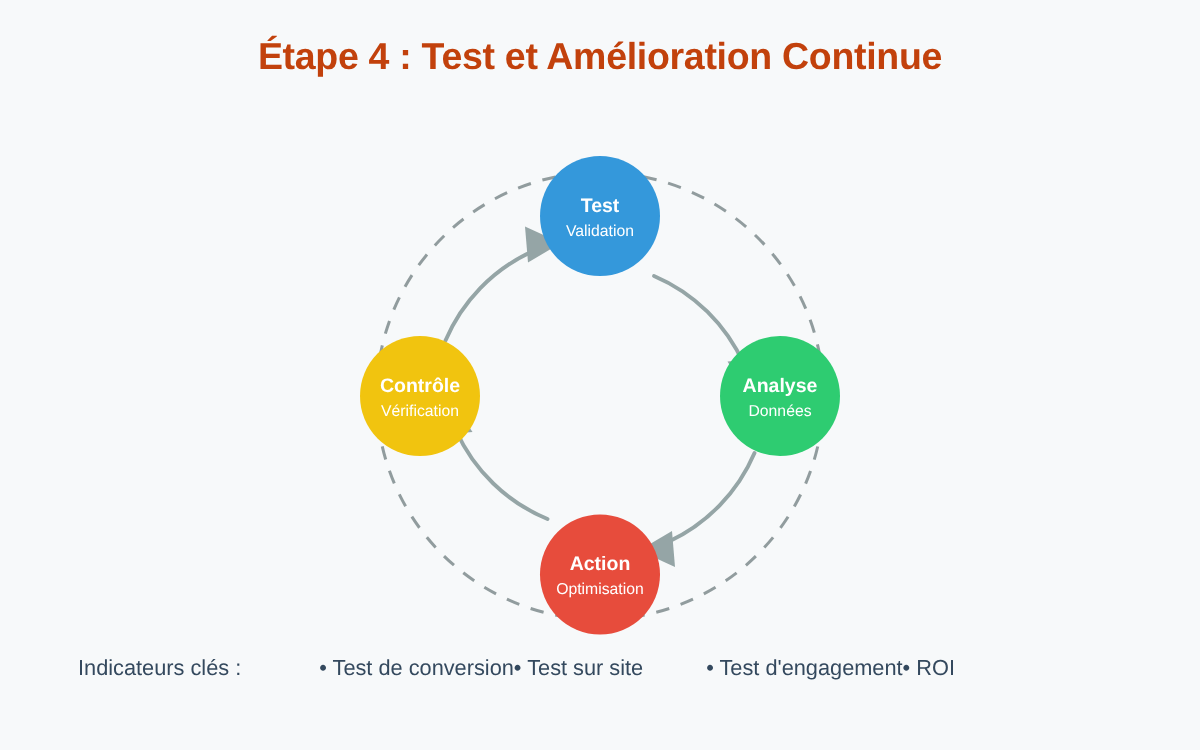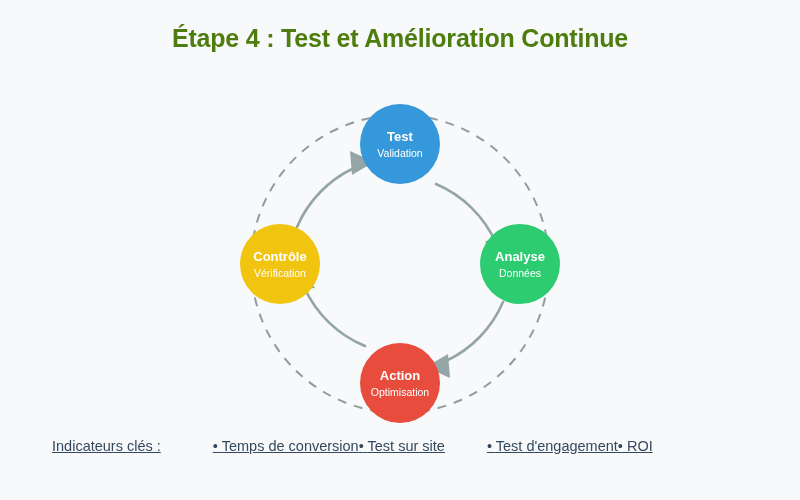--- a/index.html
+++ b/index.html
@@ -15,21 +15,21 @@
     position: relative;
   }
   #page-title {
     position: absolute;
     top: 24px;
     left: 0;
     width: 800px;
     text-align: center;
     font-size: 25px;
     font-weight: bold;
-    color: #4d7c0f;
+    color: #c2410c;
     letter-spacing: -0.2px;
   }
   #cycle-diagram {
     position: absolute;
     top: 86px;
     left: 200px;
     width: 400px;
     height: 356px;
   }
   #cycle-diagram svg {
@@ -50,21 +50,20 @@
   #kpi-row {
     position: absolute;
     top: 432px;
     left: 0;
     width: 800px;
     height: 28px;
     display: flex;
     align-items: center;
     font-size: 14.5px;
     color: #34495e;
-    text-decoration: underline;
   }
   #kpi-label {
     margin-left: 52px;
     white-space: nowrap;
   }
   #kpi-items {
     display: flex;
     align-items: center;
     margin-left: 52px;
     white-space: nowrap;
@@ -132,21 +131,21 @@
     </g>
 
   </svg>
 </div>
 
 <div id="kpi-row">
   <span id="kpi-label">Indicateurs clés :</span>
   <span id="kpi-items">
     <span class="kpi-item">
       <span>•</span>
-      <span>Temps de conversion</span>
+      <span>Test de conversion</span>
     </span>
     <span class="kpi-item">
       <span>•</span>
       <span>Test sur site</span>
     </span>
     <span class="kpi-gap-wide"></span>
     <span class="kpi-item">
       <span>•</span>
       <span>Test d'engagement</span>
     </span>

